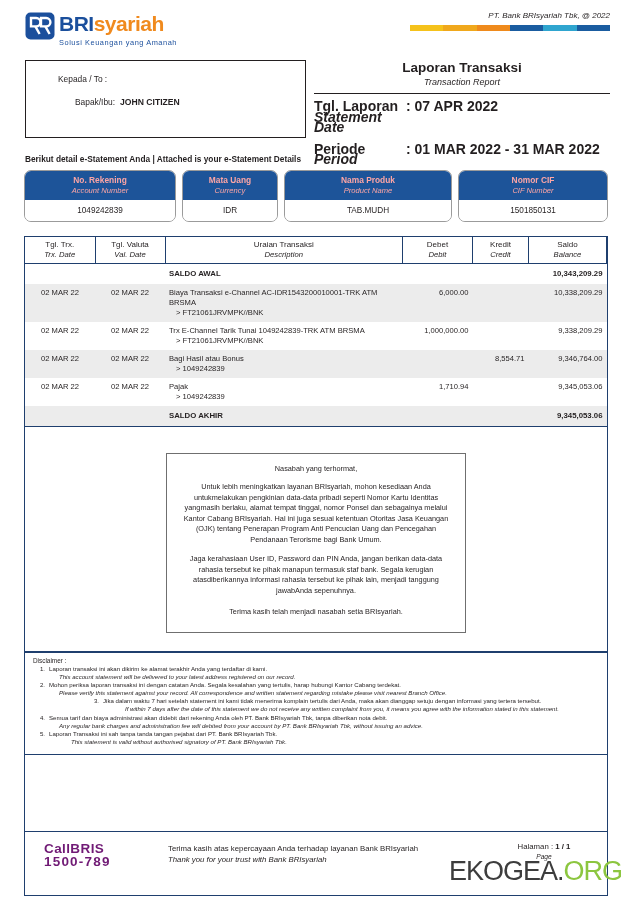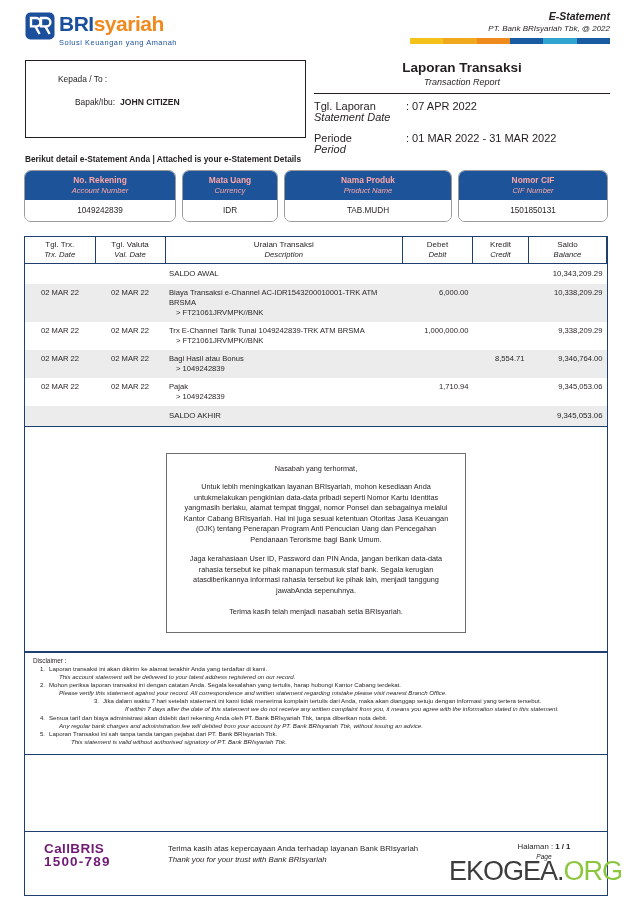--- a/index.html
+++ b/index.html
@@ -131,21 +131,22 @@
     text-align: center;
     line-height: 13px;
   }
   .report-rule {
     border-top: 1.4px solid #231f20;
     margin-top: 4px;
   }
   .report-row {
     display: flex;
     margin-top: 7px;
-    font-size: 11px;
+    font-size: 14px;
+    font-weight: bold;
   }
   .report-row.second { margin-top: 11px; }
   .rr-label {
     width: 92px;
     line-height: 10.5px;
   }
   .rr-label i { display: block; font-style: italic; }
   .rr-value { line-height: 10.5px; }
 
   
@@ -223,21 +224,21 @@
   .c-val   { width: 62px;  text-align: center; }
   .c-desc  { text-align: left; }
   .c-deb   { width: 62px;  text-align: right; }
   .c-kre   { width: 48px;  text-align: right; }
   .c-sal   { width: 70px;  text-align: right; }
   th.c-desc, th.c-deb, th.c-kre, th.c-sal, th.c-date, th.c-val { text-align: center; }
   th.c-sal { border-right: none; }
   td.c-sal { border-right: none; }
   tr.shade td { background: #ececec; }
   tr.saldo td {
-    font-weight: normal;
+    font-weight: bold;
     font-size: 7.8px;
     padding-top: 5px;
     padding-bottom: 5px;
   }
   .desc-main { display: block; }
   .desc-ref  { display: block; padding-left: 7px; }
 
   
   .notice-zone {
     margin: 0 4px;
@@ -386,21 +387,20 @@
         <path d="M16 6 h5.2 a4.2 4.2 0 0 1 0 8.4 h-5.2 z" fill="none" stroke="#ffffff" stroke-width="2.4"></path>
         <path d="M20.4 14.4 L24.6 22" fill="none" stroke="#ffffff" stroke-width="2.4"></path>
       </svg>
       <div class="logo-text-col">
         <div class="logo-word"><span class="logo-bri">BRI</span><span class="logo-sy">syariah</span></div>
         <div class="logo-tag">Solusi Keuangan yang Amanah</div>
       </div>
     </div>
 
     <div class="hdr-right">
-      <div class="estatement">E-Statement</div>
       <div class="estatement-sub">PT. Bank BRIsyariah Tbk, @ 2022</div>
       <div class="colorbar">
         <span style="background:#f5c21b"></span>
         <span style="background:#f0a81c"></span>
         <span style="background:#ef8a1c"></span>
         <span style="background:#1a5ca0"></span>
         <span style="background:#2fa5cf"></span>
         <span style="background:#1a5ca0"></span>
       </div>
     </div>

